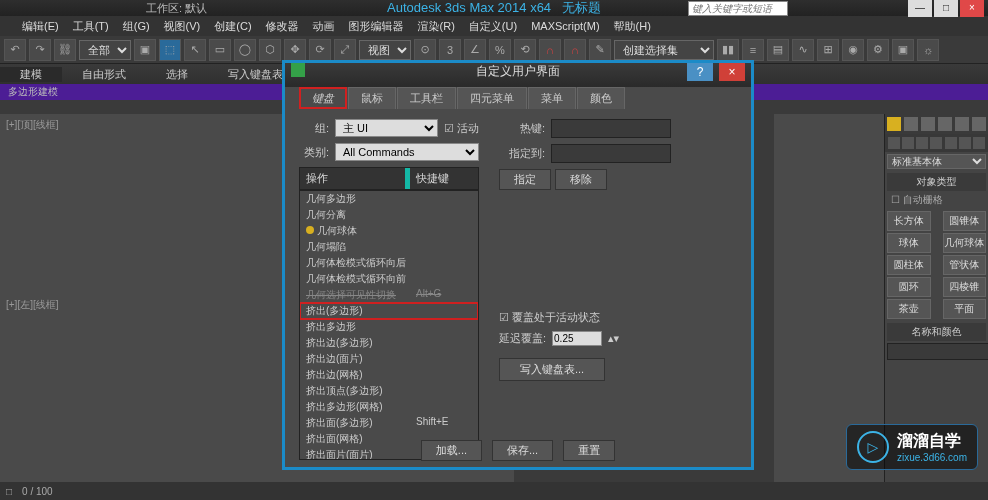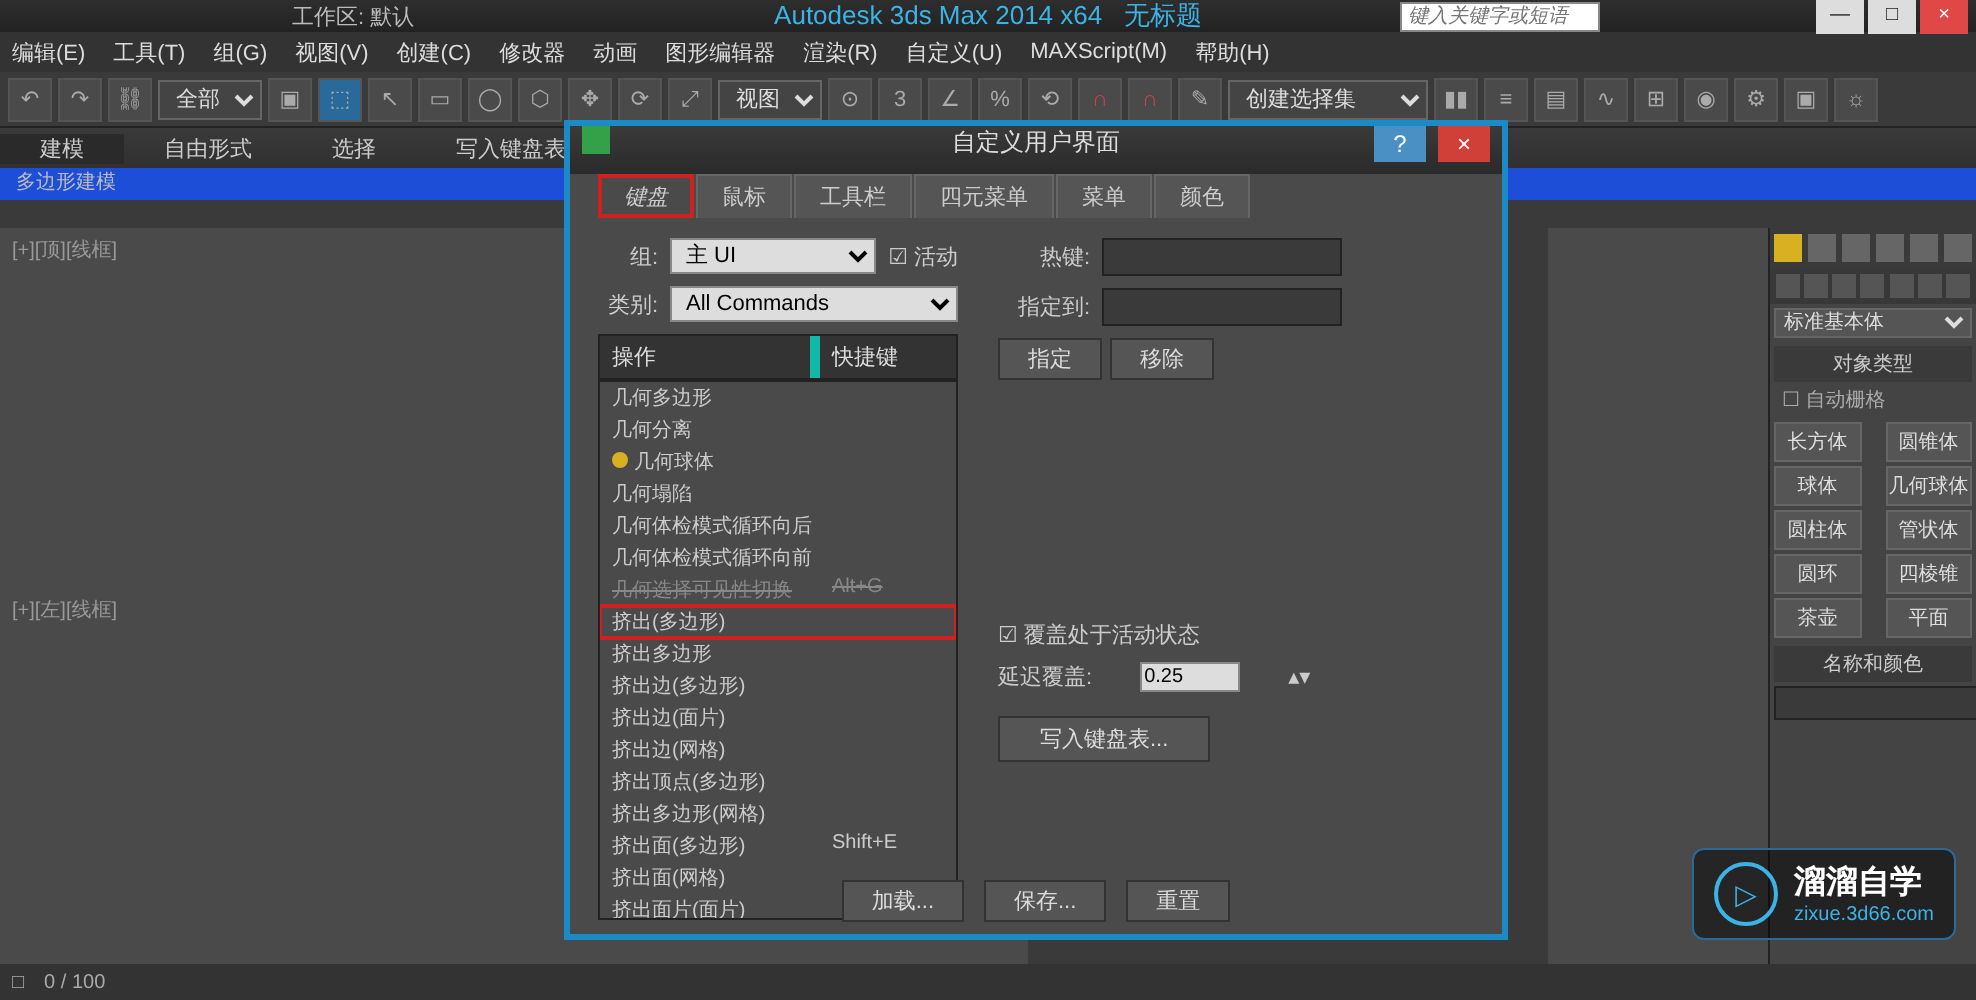--- a/index.html
+++ b/index.html
@@ -2,28 +2,28 @@
 <html><head>
 <meta charset="utf-8">
 <style>
 * { margin: 0; padding: 0; box-sizing: border-box; font-family: "Microsoft YaHei", Arial, sans-serif; }
 body { background: #3a3a3a; width: 988px; height: 500px; overflow: hidden; position: relative; font-size: 11px; color: #ccc; }
 
 
 .titlebar { height: 16px; background: linear-gradient(#2e2e2e, #222); display: flex; align-items: center; padding: 0 6px; }
 .titlebar .ws { font-size: 11px; color: #bbb; margin-left: 140px; }
 .titlebar .apptitle { position: absolute; left: 50%; transform: translateX(-50%); color: #3cb3e6; font-size: 13px; }
-.titlebar .search { position: absolute; right: 188px; }
+.titlebar .search { position: absolute; right: 200px; }
 .titlebar .search input { width: 100px; font-size: 10px; background: #fff; border: 1px solid #888; padding: 1px 3px; font-style: italic; color: #888; }
 .titlebar .winbtns { position: absolute; right: 4px; display: flex; gap: 2px; }
 .titlebar .winbtns div { width: 24px; height: 18px; background: #ddd; color: #222; text-align: center; line-height: 18px; font-size: 10px; }
 .titlebar .winbtns .x { background: #e04848; color: #fff; }
 
 
-.menubar { height: 20px; background: #333; display: flex; align-items: center; padding-left: 0; gap: 2px; }
+.menubar { height: 20px; background: #333; display: flex; align-items: center; padding-left: 16px; gap: 2px; }
 .menubar span { padding: 0 6px; font-size: 11px; color: #ddd; }
 
 
 .toolbar { height: 28px; background: #3a3a3a; border-bottom: 1px solid #222; display: flex; align-items: center; padding: 0 4px; gap: 3px; }
 .tb-btn { width: 22px; height: 22px; background: #4a4a4a; border: 1px solid #555; display: flex; align-items: center; justify-content: center; font-size: 11px; color: #aaa; }
 .tb-sel { background: #444; border: 1px solid #666; color: #ddd; font-size: 11px; padding: 1px 4px; height: 20px; }
 
 
 .ribbon { height: 20px; background: linear-gradient(#3a3a3a,#303030); display: flex; align-items: center; }
 .ribbon span { padding: 0 20px; font-size: 11px; color: #ccc; }
@@ -75,21 +75,21 @@
 .list-item.hl2 { color: #888; text-decoration: line-through; }
 .list-item .dot { display: inline-block; width: 8px; height: 8px; border-radius: 50%; background: #d8b020; margin-right: 3px; }
 .list-body::-webkit-scrollbar { width: 14px; background: #555; }
 .list-body::-webkit-scrollbar-thumb { background: #777; }
 .dr-row { display: flex; align-items: center; margin-bottom: 6px; gap: 6px; }
 .dr-row label { font-size: 11px; color: #ccc; width: 46px; text-align: right; }
 .dr-row input { width: 120px; background: #3a3a3a; border: 1px solid #222; padding: 1px 3px; }
 .dr-btns { display: flex; gap: 4px; margin-top: 6px; }
 .dr-btns button, .df button { background: #555; border: 1px solid #333; color: #ddd; font-size: 11px; padding: 2px 14px; }
 .dr-chk { margin-top: 120px; font-size: 11px; color: #ccc; }
-.dr-spin { display: flex; align-items: center; gap: 24px; margin-top: 6px; }
+.dr-spin { display: flex; align-items: center; gap: 6px; margin-top: 6px; }
 .dr-spin input { width: 50px; background: #ddd; border: 1px solid #888; font-size: 10px; padding: 1px; }
 .dr-writebtn { margin-top: 12px; }
 .dr-writebtn button { background: #555; border: 1px solid #333; color: #ddd; font-size: 11px; padding: 3px 20px; }
 .df { position: absolute; bottom: 6px; left: 0; right: 0; display: flex; justify-content: center; gap: 10px; }
 
 
 .statusbar { position: absolute; bottom: 0; left: 0; right: 0; height: 18px; background: #333; display: flex; align-items: center; padding: 0 6px; font-size: 10px; color: #aaa; gap: 10px; }
 
 
 .watermark { position: absolute; right: 10px; bottom: 30px; background: rgba(0,0,0,0.5); border: 1px solid #2a6a9a; border-radius: 6px; padding: 6px 10px; display: flex; align-items: center; gap: 8px; }
@@ -165,21 +165,21 @@
   <div class="tb-btn">☼</div>
 </div>
 
 <div class="ribbon" id="ribbon">
     <span class="active">建模</span>
     <span>自由形式</span>
     <span>选择</span>
     <span>写入键盘表</span>
     <span>填充</span>
   </div>
-<div style="height:16px;background:#1d4ed8;padding-left:8px;font-size:10px;color:#bbb;line-height:16px">多边形建模</div>
+<div style="height:16px;background:#4c1d95;padding-left:8px;font-size:10px;color:#bbb;line-height:16px">多边形建模</div>
 
 <div class="main">
   <div class="viewport-area">
     <div class="vp-label" style="top:4px;left:6px">[+][顶][线框]</div>
     <div class="vp-label" style="top:184px;left:6px">[+][左][线框]</div>
     <div style="position:absolute;right:110px;top:0;bottom:0;width:260px;background:#3a3a3a;display:flex;align-items:center;justify-content:center">
       <div style="width:60px;height:60px;background:#888;border:1px solid #aaa"></div>
     </div>
   </div>
   <div class="right-panel">

